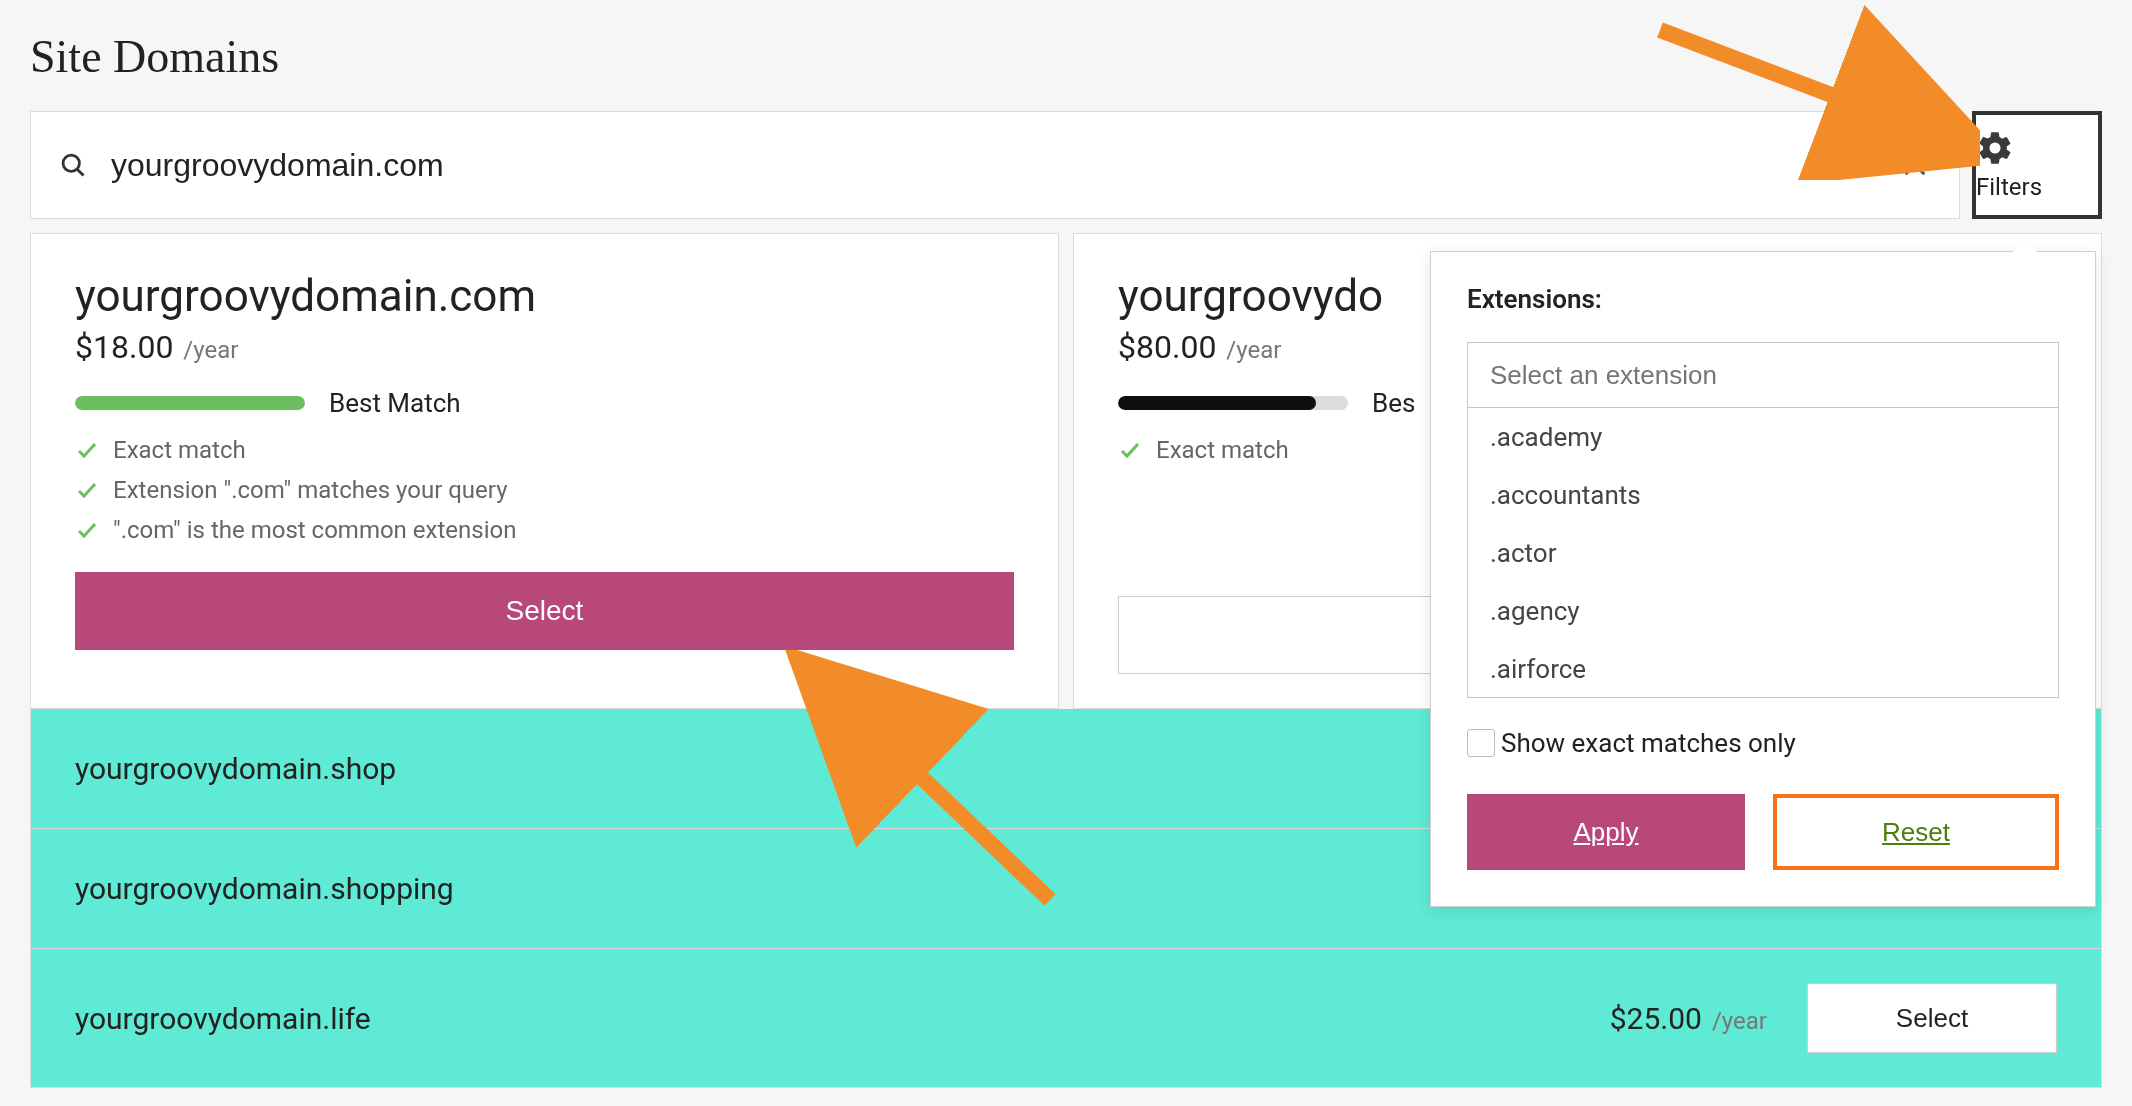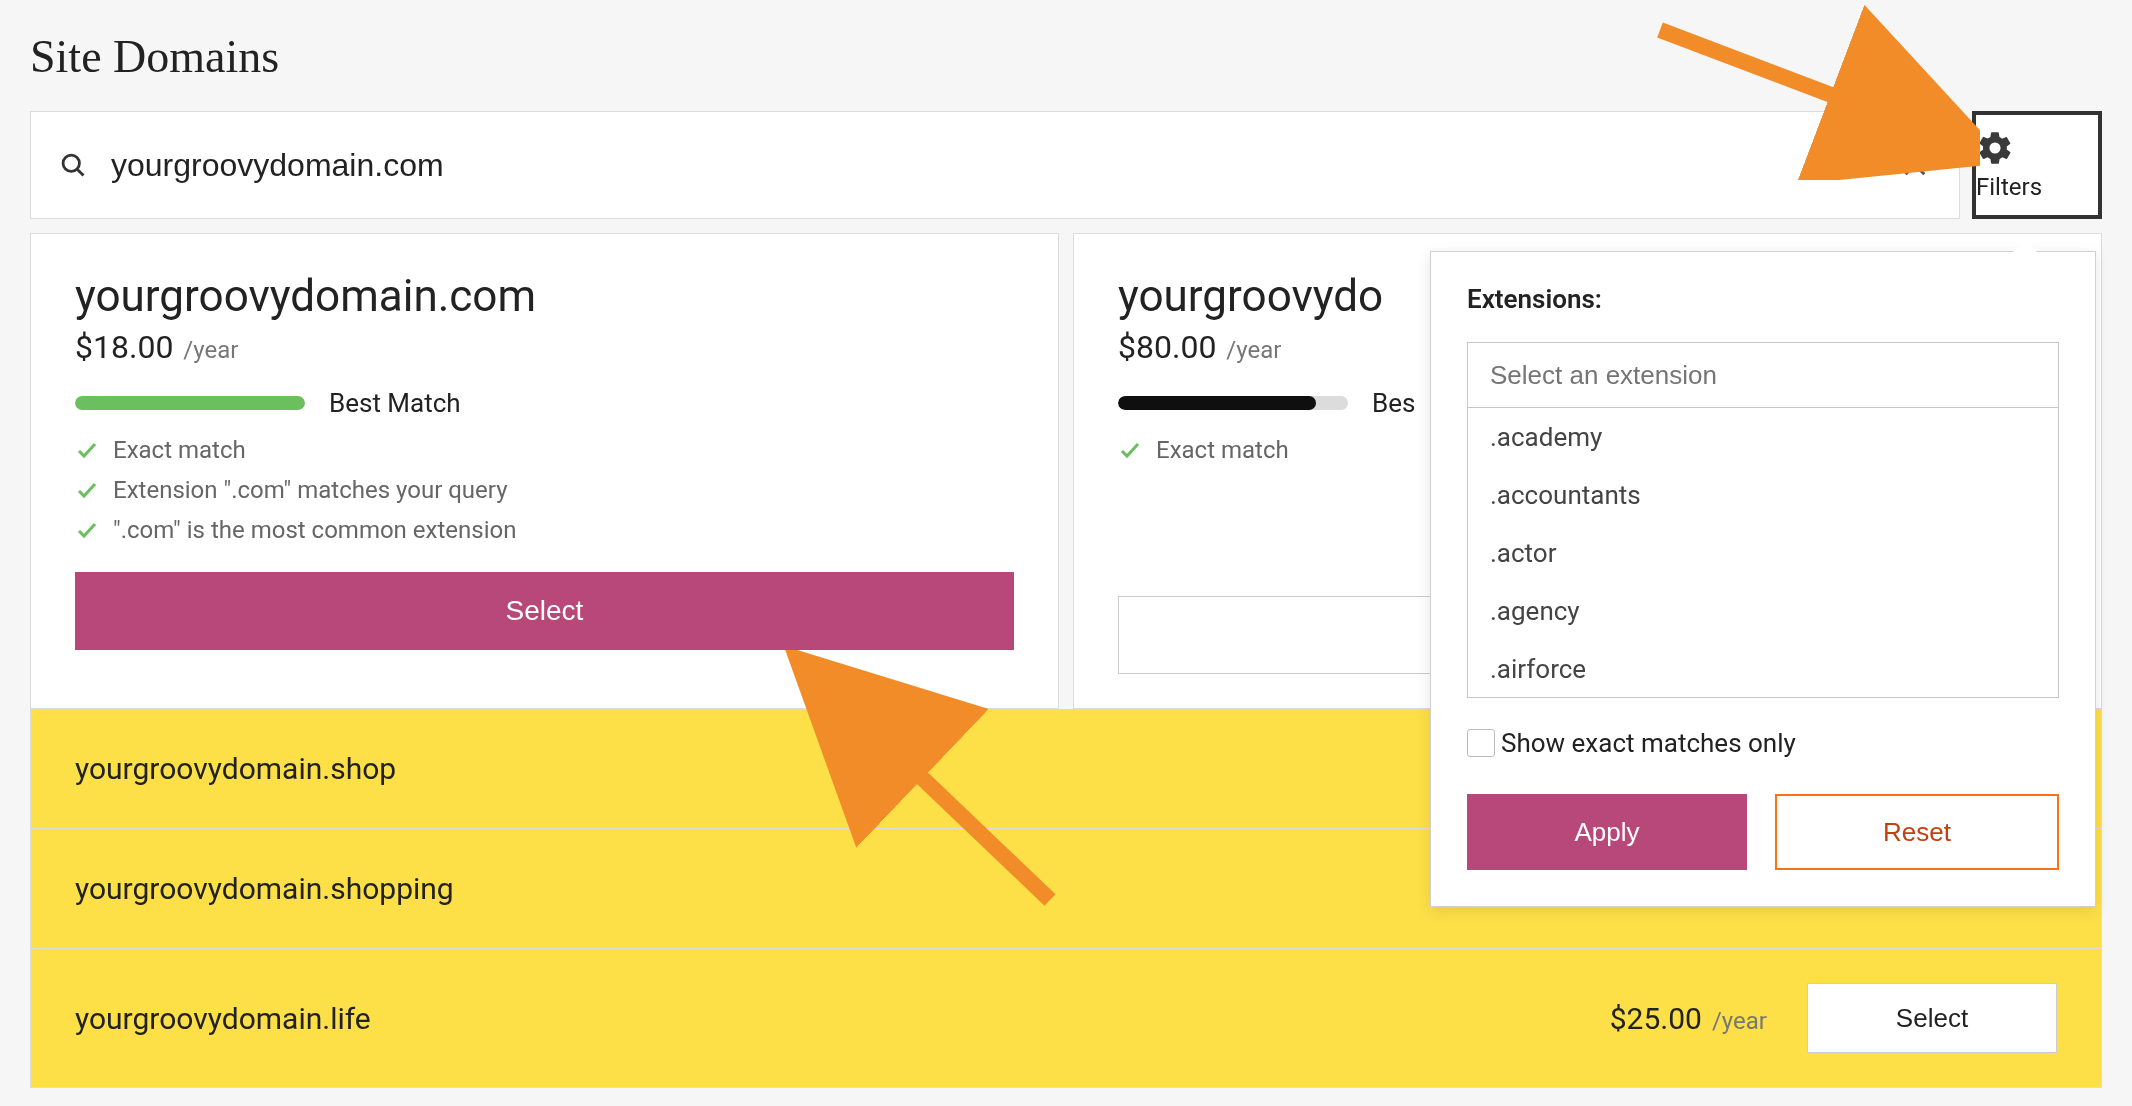--- a/index.html
+++ b/index.html
@@ -164,21 +164,21 @@
   .select-button.primary {
     background: #b8487a;
     color: #fff;
   }
   .select-button.outline {
     background: #fff;
     border: 1px solid #ccc;
     color: #222;
   }
   .domain-row {
-    background: #fde047;
+    background: #5eead4;
     border: 1px solid #dcdcdc;
     border-top: none;
     padding: 34px 44px;
     display: flex;
     align-items: center;
     justify-content: space-between;
     min-height: 120px;
   }
   .domain-name {
     font-size: 30px;
@@ -279,29 +279,30 @@
   .panel-buttons {
     display: flex;
     gap: 28px;
   }
   .panel-btn {
     flex: 1;
     height: 76px;
     font-size: 26px;
     cursor: pointer;
     border: none;
+    text-decoration: underline;
   }
   .panel-btn.apply {
     background: #b8487a;
     color: #fff;
   }
   .panel-btn.reset {
     background: #fff;
-    border: 2px solid #f97316;
-    color: #c2410c;
+    border: 4px solid #f97316;
+    color: #4d7c0f;
   }
   .arrow {
     position: absolute;
     pointer-events: none;
   }
   .arrow svg { display: block; }
   .featured-card.secondary .reason-list { min-height: 132px; }
 </style>
 </head>
 <body>

